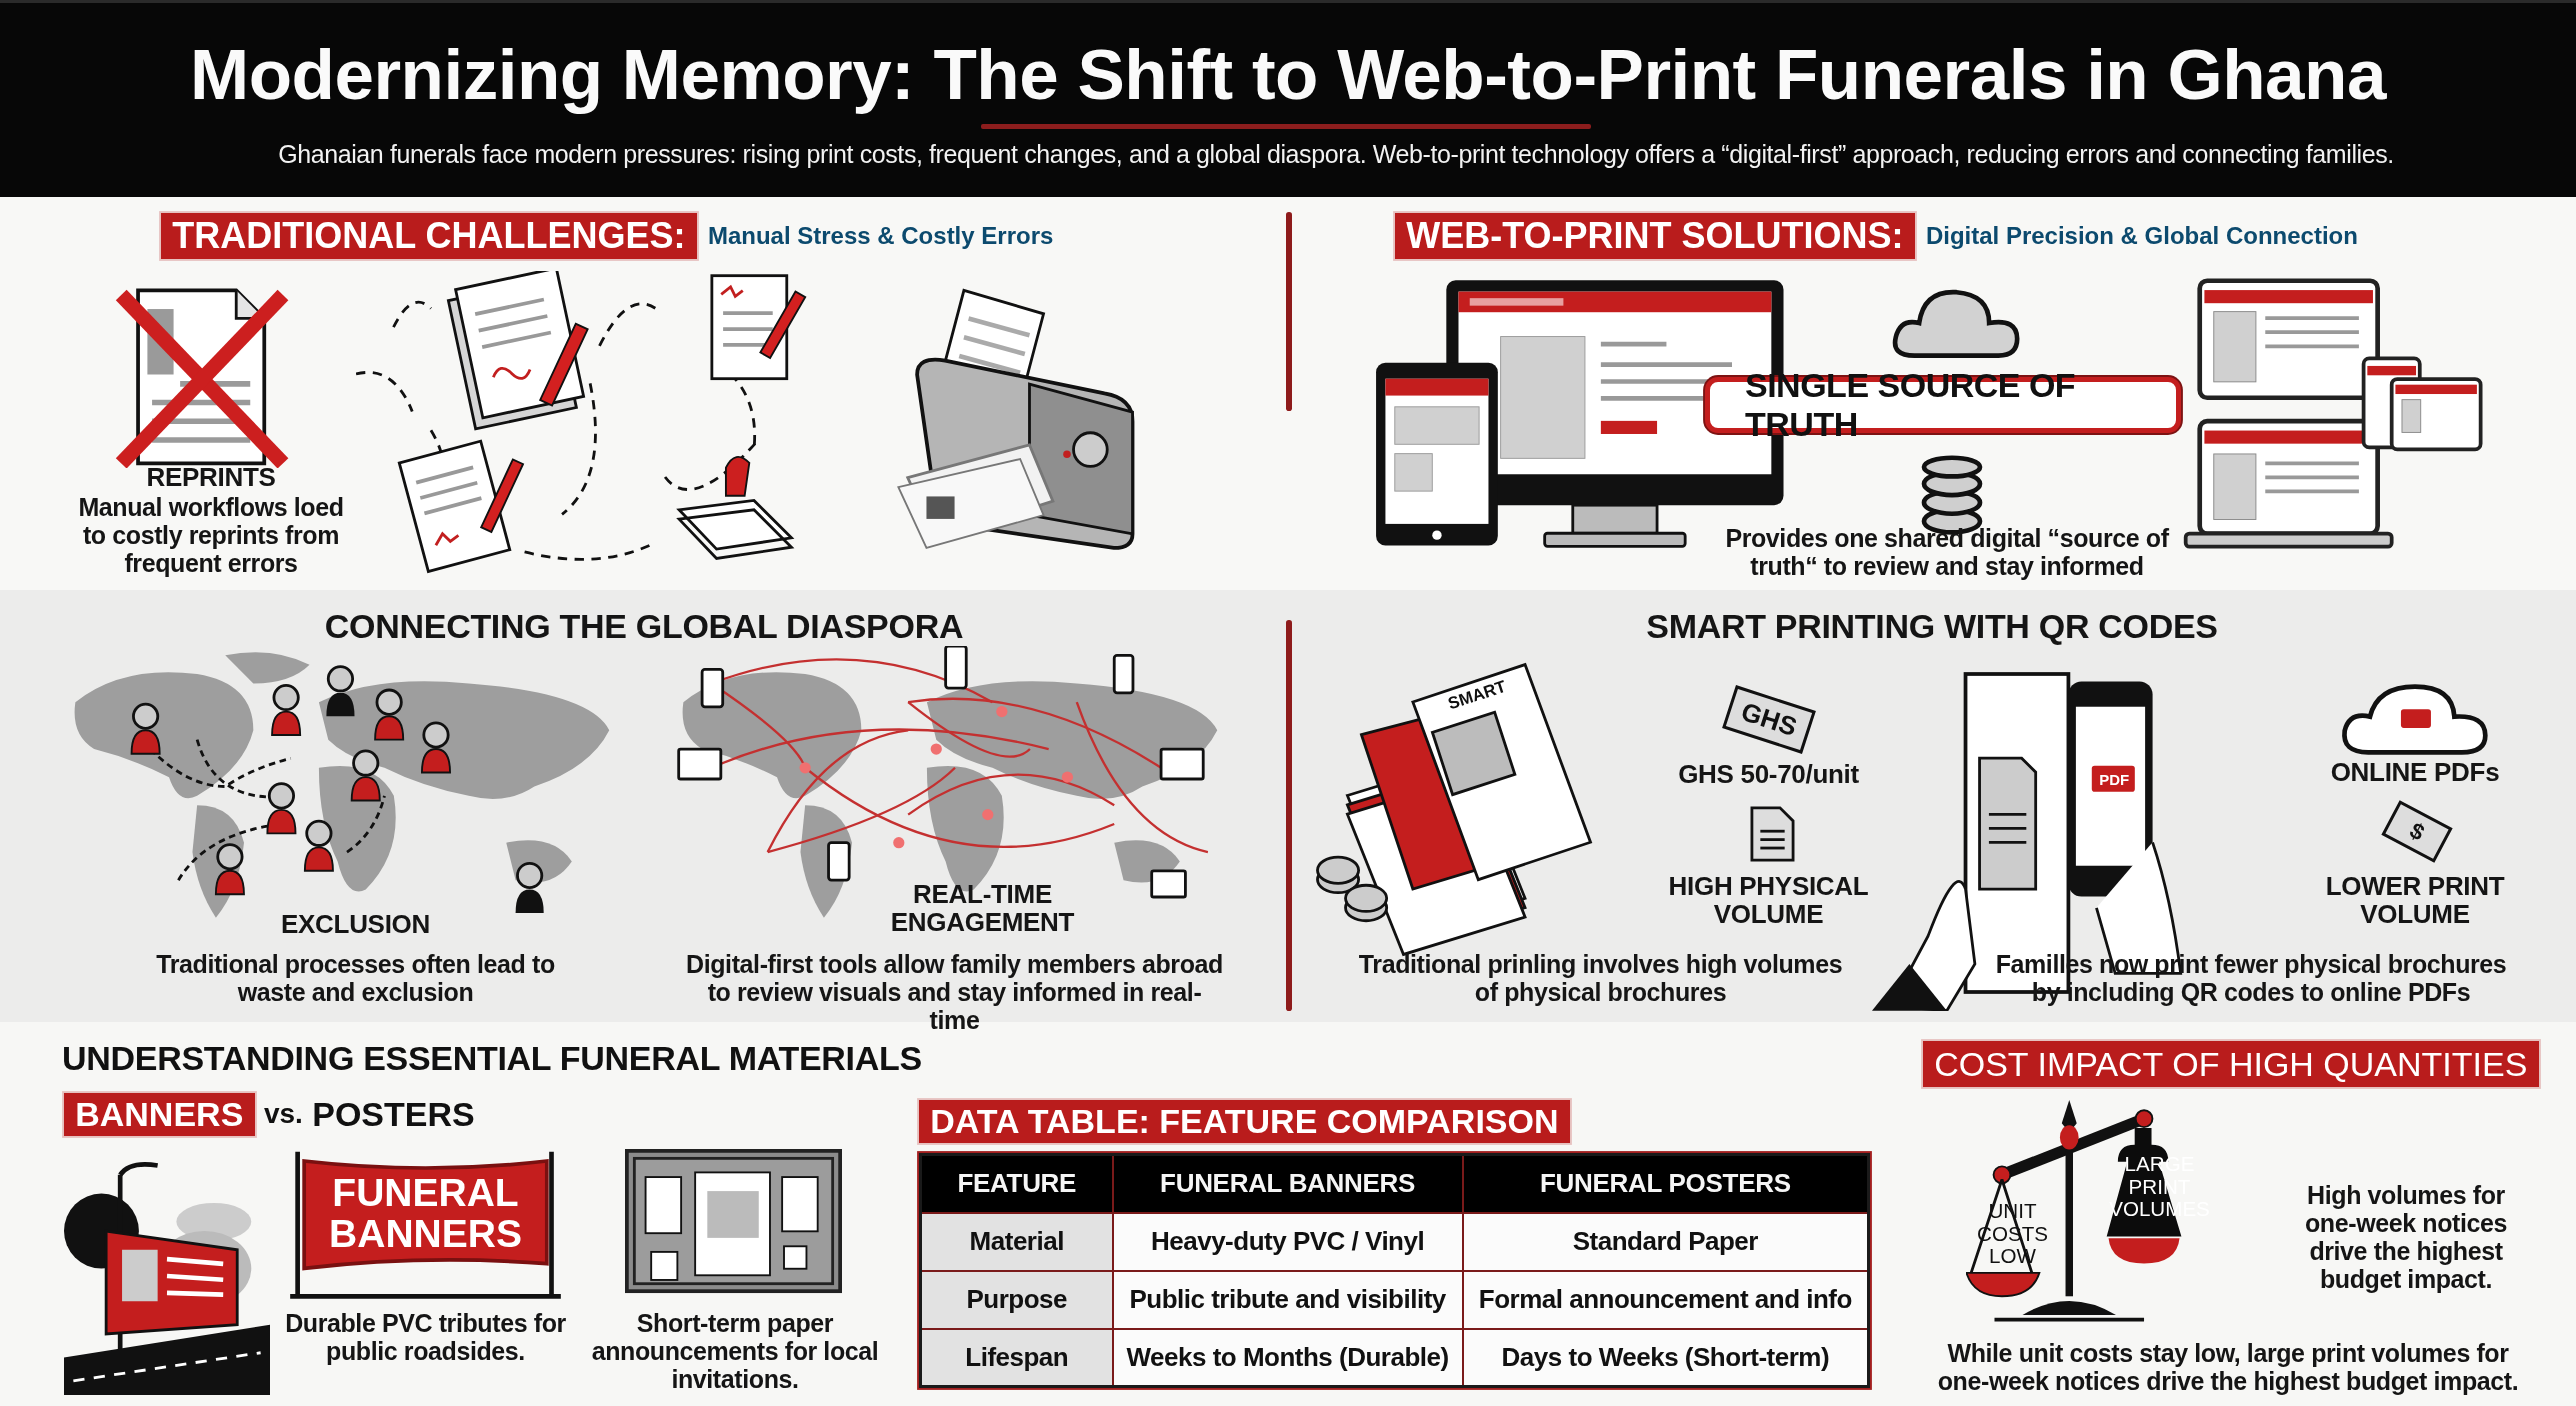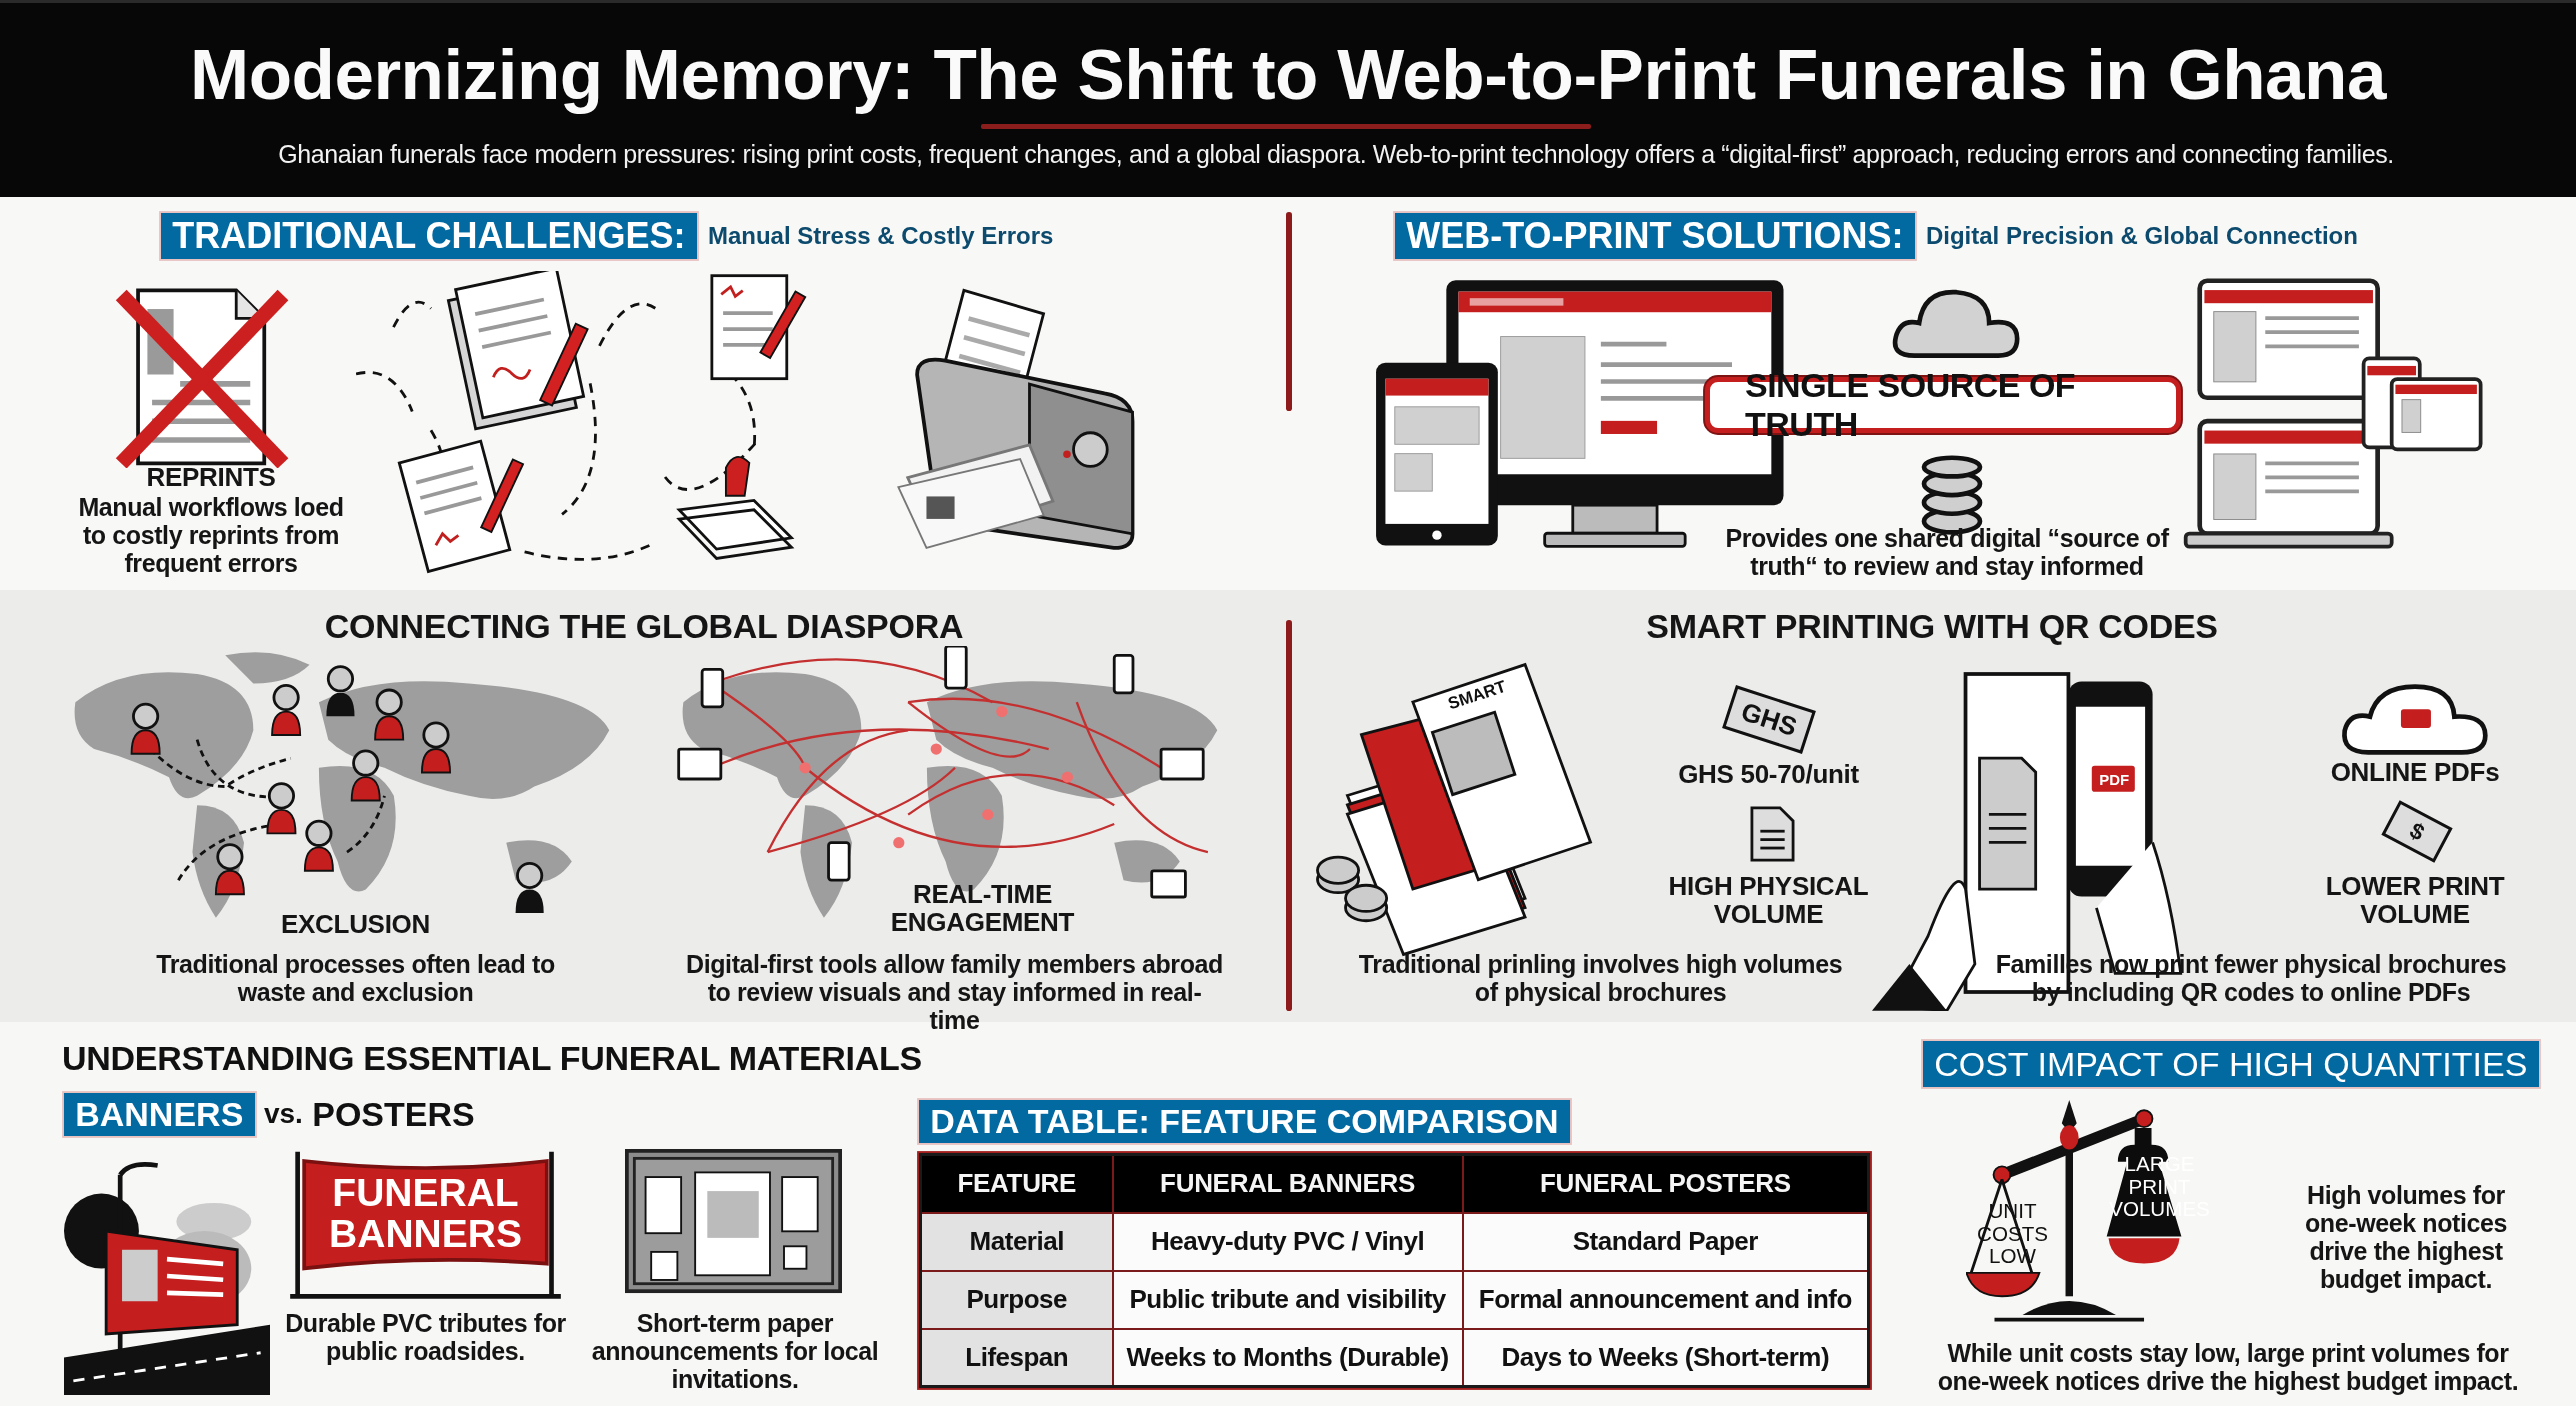--- a/index.html
+++ b/index.html
@@ -13,21 +13,21 @@
   #title-underline { left: 981px; top: 124px; width: 610px; height: 4.7px; background: #8c1d1d; border-radius: 1.9px; }
   #subtitle { left: 0; top: 140px; width: 2576px; text-align: center; color: #f2f2f2; font-size: 25px; letter-spacing: -0.4px; margin-left: 48px; }
 
   
   #band-top { left: 0; top: 197px; width: 2576px; height: 393px; background: #f8f8f6; }
   #band-mid { left: 0; top: 590px; width: 2576px; height: 432px; background: #ececeb; }
   #band-bot { left: 0; top: 1022px; width: 2576px; height: 385px; background: #f7f7f5; }
 
   .vdivider { width: 5.6px; background: #8e1b1b; border-radius: 2.8px; }
 
-  .redtag { background: #0369a1; color: #fff; font-weight: 700; padding: 1.9px 11.2px; display: inline-block; box-shadow: 0 0 0 1.9px rgba(180,30,30,0.25); }
+  .redtag { background: #b91c1c; color: #fff; font-weight: 700; padding: 1.9px 11.2px; display: inline-block; box-shadow: 0 0 0 1.9px rgba(180,30,30,0.25); }
   .sec-head { font-size: 36px; display: flex; align-items: center; gap: 11.2px; white-space: nowrap; }
   .sec-head .rest { font-weight: 700; color: #0c4a6e; font-size: 24px; }
   .band-title { font-size: 34px; font-weight: 700; color: #151515; text-align: center; letter-spacing: -0.3px; }
 
   .caption { text-align: center; font-weight: 700; font-size: 25px; line-height: 28px; color: #151515; letter-spacing: -0.4px; }
   .label-caps { text-align: center; font-weight: 700; font-size: 26px; line-height: 28px; color: #151515; letter-spacing: -0.3px; }
 
   
   #tbl { left: 919px; top: 1153px; width: 951px; border-collapse: collapse; border: 3.7px solid #1a1a1a; box-shadow: 0 0 0 1.9px #a21f1f; }
   #tbl th { background: #000000; color: #f5f5f5; font-size: 26px; font-weight: 700; height: 58px; border-right: 2.8px solid #7a1a1a; letter-spacing: -0.3px; }

